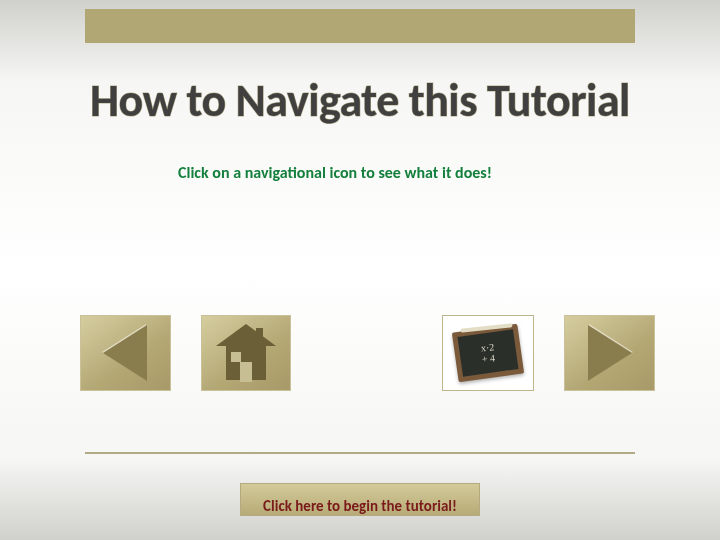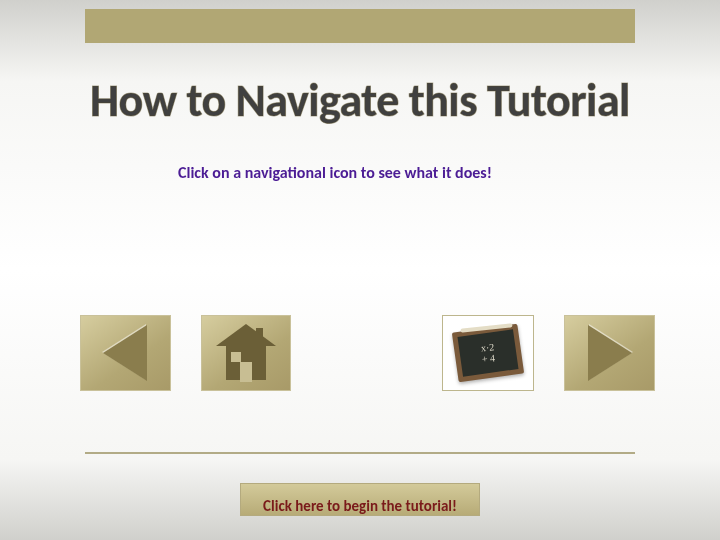--- a/index.html
+++ b/index.html
@@ -22,21 +22,21 @@
     font-weight: 700;
     color: #404040;
     -webkit-text-stroke: 1px rgba(90,80,40,0.45);
     letter-spacing: -0.5px;
   }
   .subtitle {
     position: absolute;
     top: 163px; left: 178px;
     font-size: 16px;
     font-weight: 600;
-    color: #4c1d95;
+    color: #15803d;
   }
   .nav-row {
     position: absolute;
     top: 315px; left: 80px; right: 65px;
     display: flex;
     gap: 30px;
     align-items: center;
   }
   .nav-tile {
     width: 102px; height: 76px;

